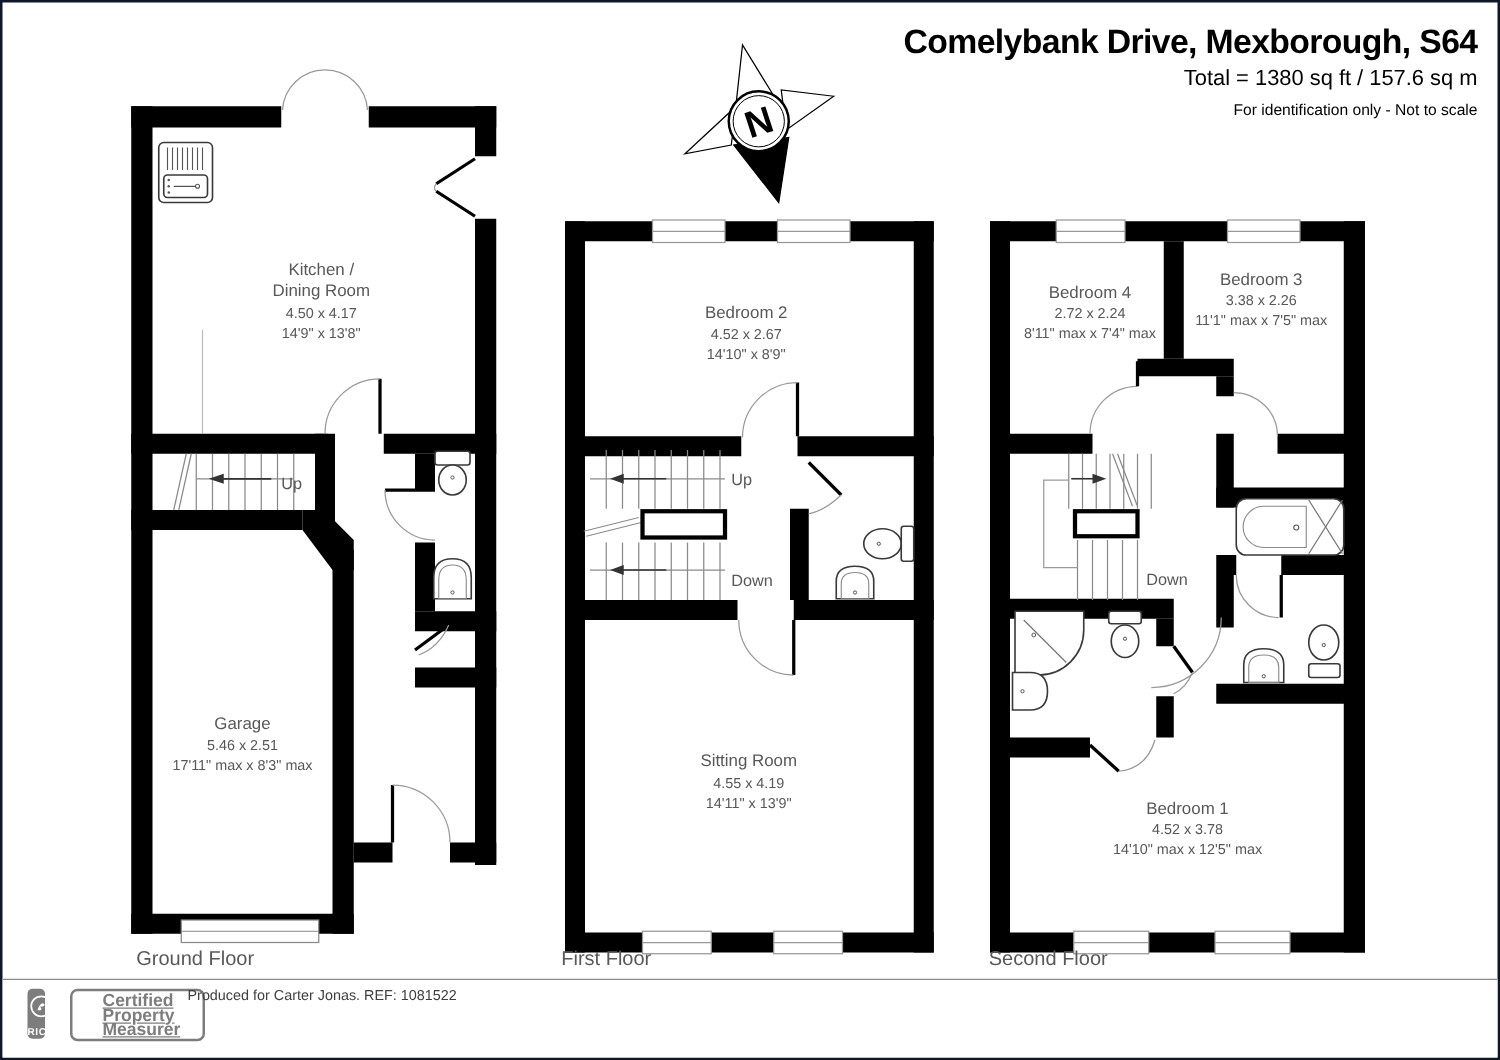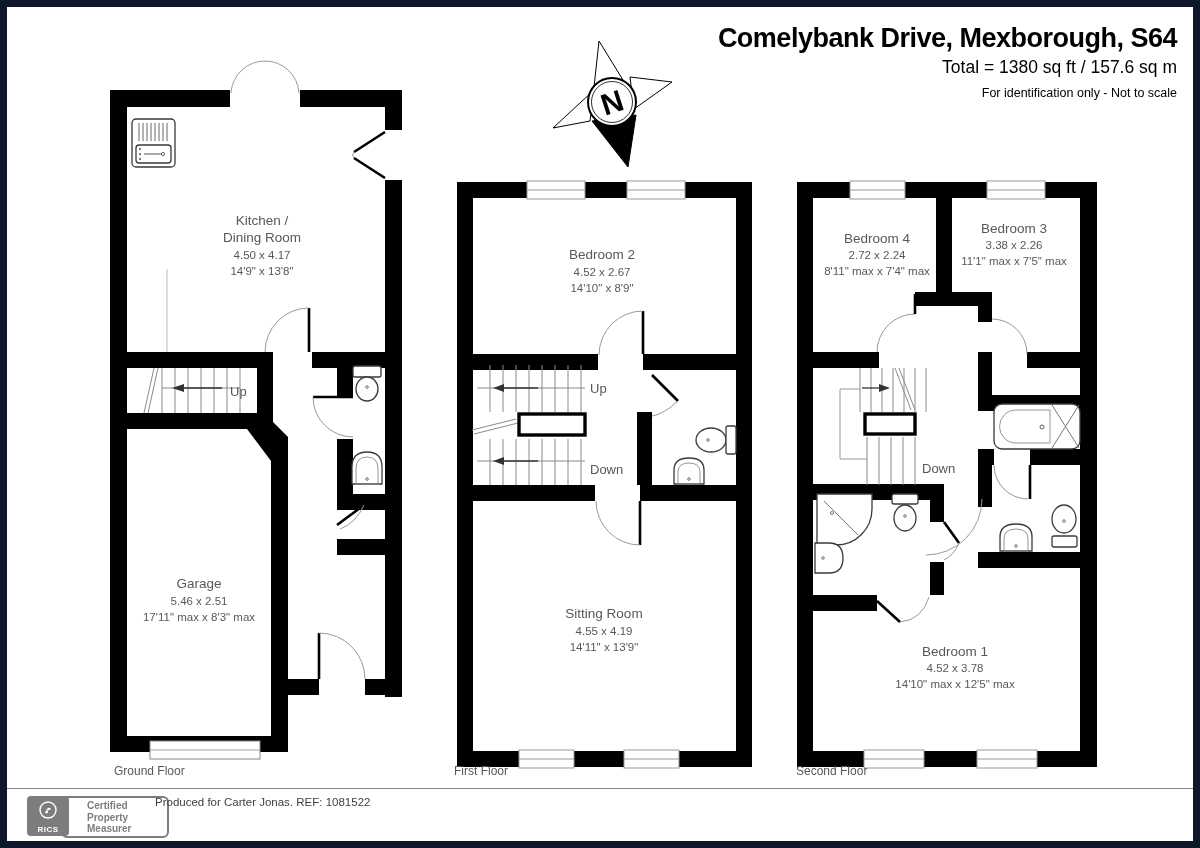--- a/index.html
+++ b/index.html
@@ -1,42 +1,42 @@
 <!DOCTYPE html>
 <html><head>
 <meta charset="utf-8">
 <style>
   html,body{margin:0;padding:0;background:#e8e8e8;}
   .canvas{position:relative;width:1200px;height:848px;background:#fff;overflow:hidden;
-    font-family:"Liberation Sans", sans-serif;border:7px solid #0f172a;box-sizing:border-box;}
+    font-family:"Liberation Sans", sans-serif;border:2px solid #0f172a;box-sizing:border-box;}
   .header{position:absolute;top:16px;right:16px;text-align:right;color:#000;}
   .header .title{font-size:27px;font-weight:bold;letter-spacing:-0.5px;}
   .header .area{font-size:17.5px;margin-top:3px;}
   .header .area:first-of-type{margin-top:10px;}
   .header .disclaimer{font-size:12.5px;margin-top:8px;}
-  .floor-label{position:absolute;font-size:12px;color:#58585a;text-align:right;}
+  .floor-label{position:absolute;font-size:16px;color:#58585a;text-align:right;}
   .plan{position:absolute;}
   svg text{fill:#58585a;}
   .rname{font-size:13.5px;}
   .rdim{font-size:11.5px;}
   .dir{font-size:13px;}
   .w{fill:#000;stroke:none;}
   .win{fill:#fff;stroke:#999;stroke-width:1;}
   .arc{fill:none;stroke:#999;stroke-width:1;}
   .leaf{stroke:#000;stroke-width:2.6;fill:none;}
   .tread{stroke:#8a8a8a;stroke-width:1;fill:none;}
   .fix{fill:#fff;stroke:#3a3a3a;stroke-width:1.3;}
   .fix2{fill:none;stroke:#8a8a8a;stroke-width:0.9;}
   .thin{fill:none;stroke:#9a9a9a;stroke-width:1;}
   .footer{position:absolute;left:0;top:781px;width:1200px;height:67px;border-top:1px solid #8a8a8a;background:#fff;}
-  .rics-box{position:absolute;left:20px;top:7px;width:42px;height:40px;background:#7d7d7d;border-radius:4px;
-    color:#fff;text-align:center;}
+  .rics-box{position:absolute;left:20px;top:7px;width:14px;height:40px;background:#7d7d7d;border-radius:4px;
+    color:#fff;text-align:right;}
   .rics-box .rics-word{font-size:8px;font-weight:bold;letter-spacing:0.5px;margin-top:-2px;}
   .cpm-badge{position:absolute;left:54px;top:7px;width:80px;height:34px;border:2px solid #7d7d7d;
-    border-radius:6px;padding:2px 0 2px 24px;color:#7d7d7d;font-weight:bold;font-size:10px;line-height:11.5px;}
+    border-radius:6px;padding:2px 0 2px 24px;color:#7d7d7d;font-weight:bold;font-size:14px;line-height:11.5px;text-decoration:underline;}
   .foot-text{position:absolute;left:148px;top:6px;font-size:11.5px;line-height:14.5px;color:#3f3f3f;}
 </style>
 </head>
 <body>
 
 <div class="canvas">
 
   <div class="header">
     <div class="title">Comelybank Drive, Mexborough, S64</div>
     <div class="area">Total = 1380 sq ft / 157.6 sq m</div>

